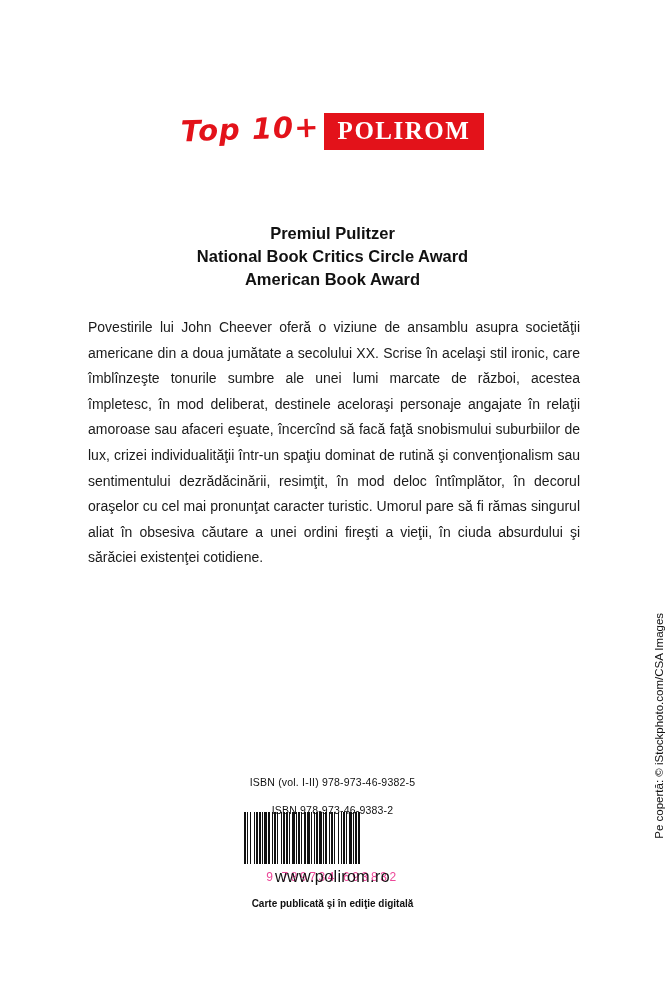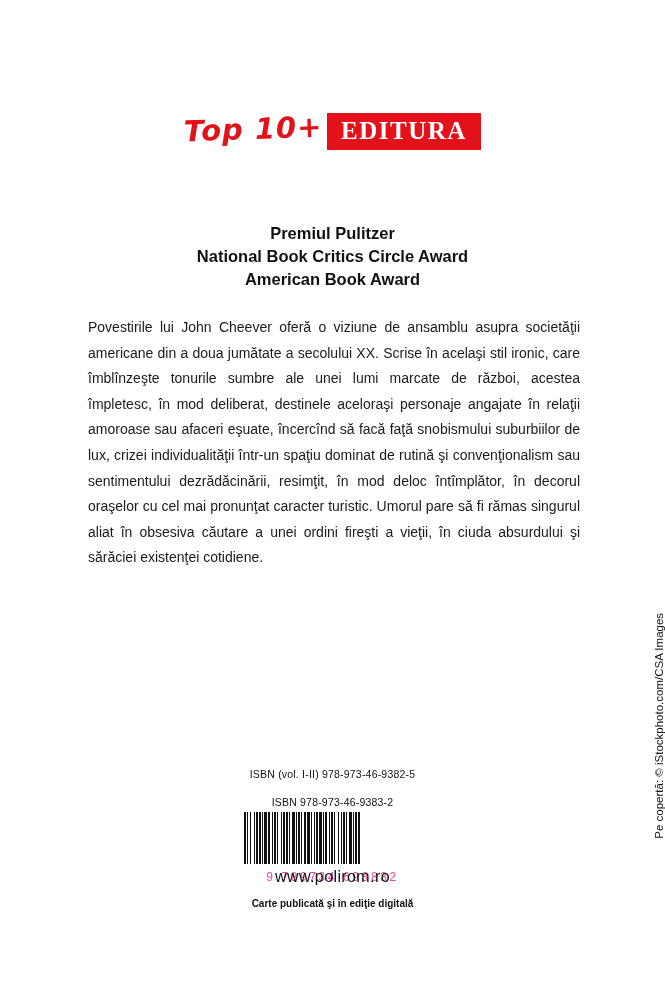--- a/index.html
+++ b/index.html
@@ -94,21 +94,21 @@
   .pub-name {
     font-weight: 700;
     font-size: 17px;
     letter-spacing: 0.6px;
     color: #111111;
   }
   .isbn-line {
     font-size: 10.5px;
     line-height: 13px;
     color: #111111;
-    margin-top: 8px;
+    margin-top: 16px;
     letter-spacing: 0.2px;
   }
   .isbn-line.second {
     margin-top: 15px;
   }
 
   
   .barcode-wrap {
     position: absolute;
     left: 0;
@@ -172,21 +172,21 @@
     transform: rotate(-90deg) translate(-50%, 0);
   }
 </style>
 </head>
 <body>
 
 <div class="page">
 
   <div class="top-logo">
     <div class="top10-mark">Top 10+</div>
-    <div class="polirom-box">EDITURA</div>
+    <div class="polirom-box">POLIROM</div>
   </div>
 
   <div class="awards">
     <div>Premiul Pulitzer</div>
     <div>National Book Critics Circle Award</div>
     <div>American Book Award</div>
   </div>
 
   <div class="blurb">Povestirile lui John Cheever oferă o viziune de ansamblu asupra societăţii americane din a doua jumătate a secolului XX. Scrise în acelaşi stil ironic, care îmblînzeşte tonurile sumbre ale unei lumi marcate de război, acestea împletesc, în mod deliberat, destinele aceloraşi personaje angajate în relaţii amoroase sau afaceri eşuate, încercînd să facă faţă snobismului suburbiilor de lux, crizei individualităţii într-un spaţiu dominat de rutină şi convenţionalism sau sentimentului dezrădăcinării, resimţit, în mod deloc întîmplător, în decorul oraşelor cu cel mai pronunţat caracter turistic. Umorul pare să fi rămas singurul aliat în obsesiva căutare a unei ordini fireşti a vieţii, în ciuda absurdului şi sărăciei existenţei cotidiene.</div>
 

